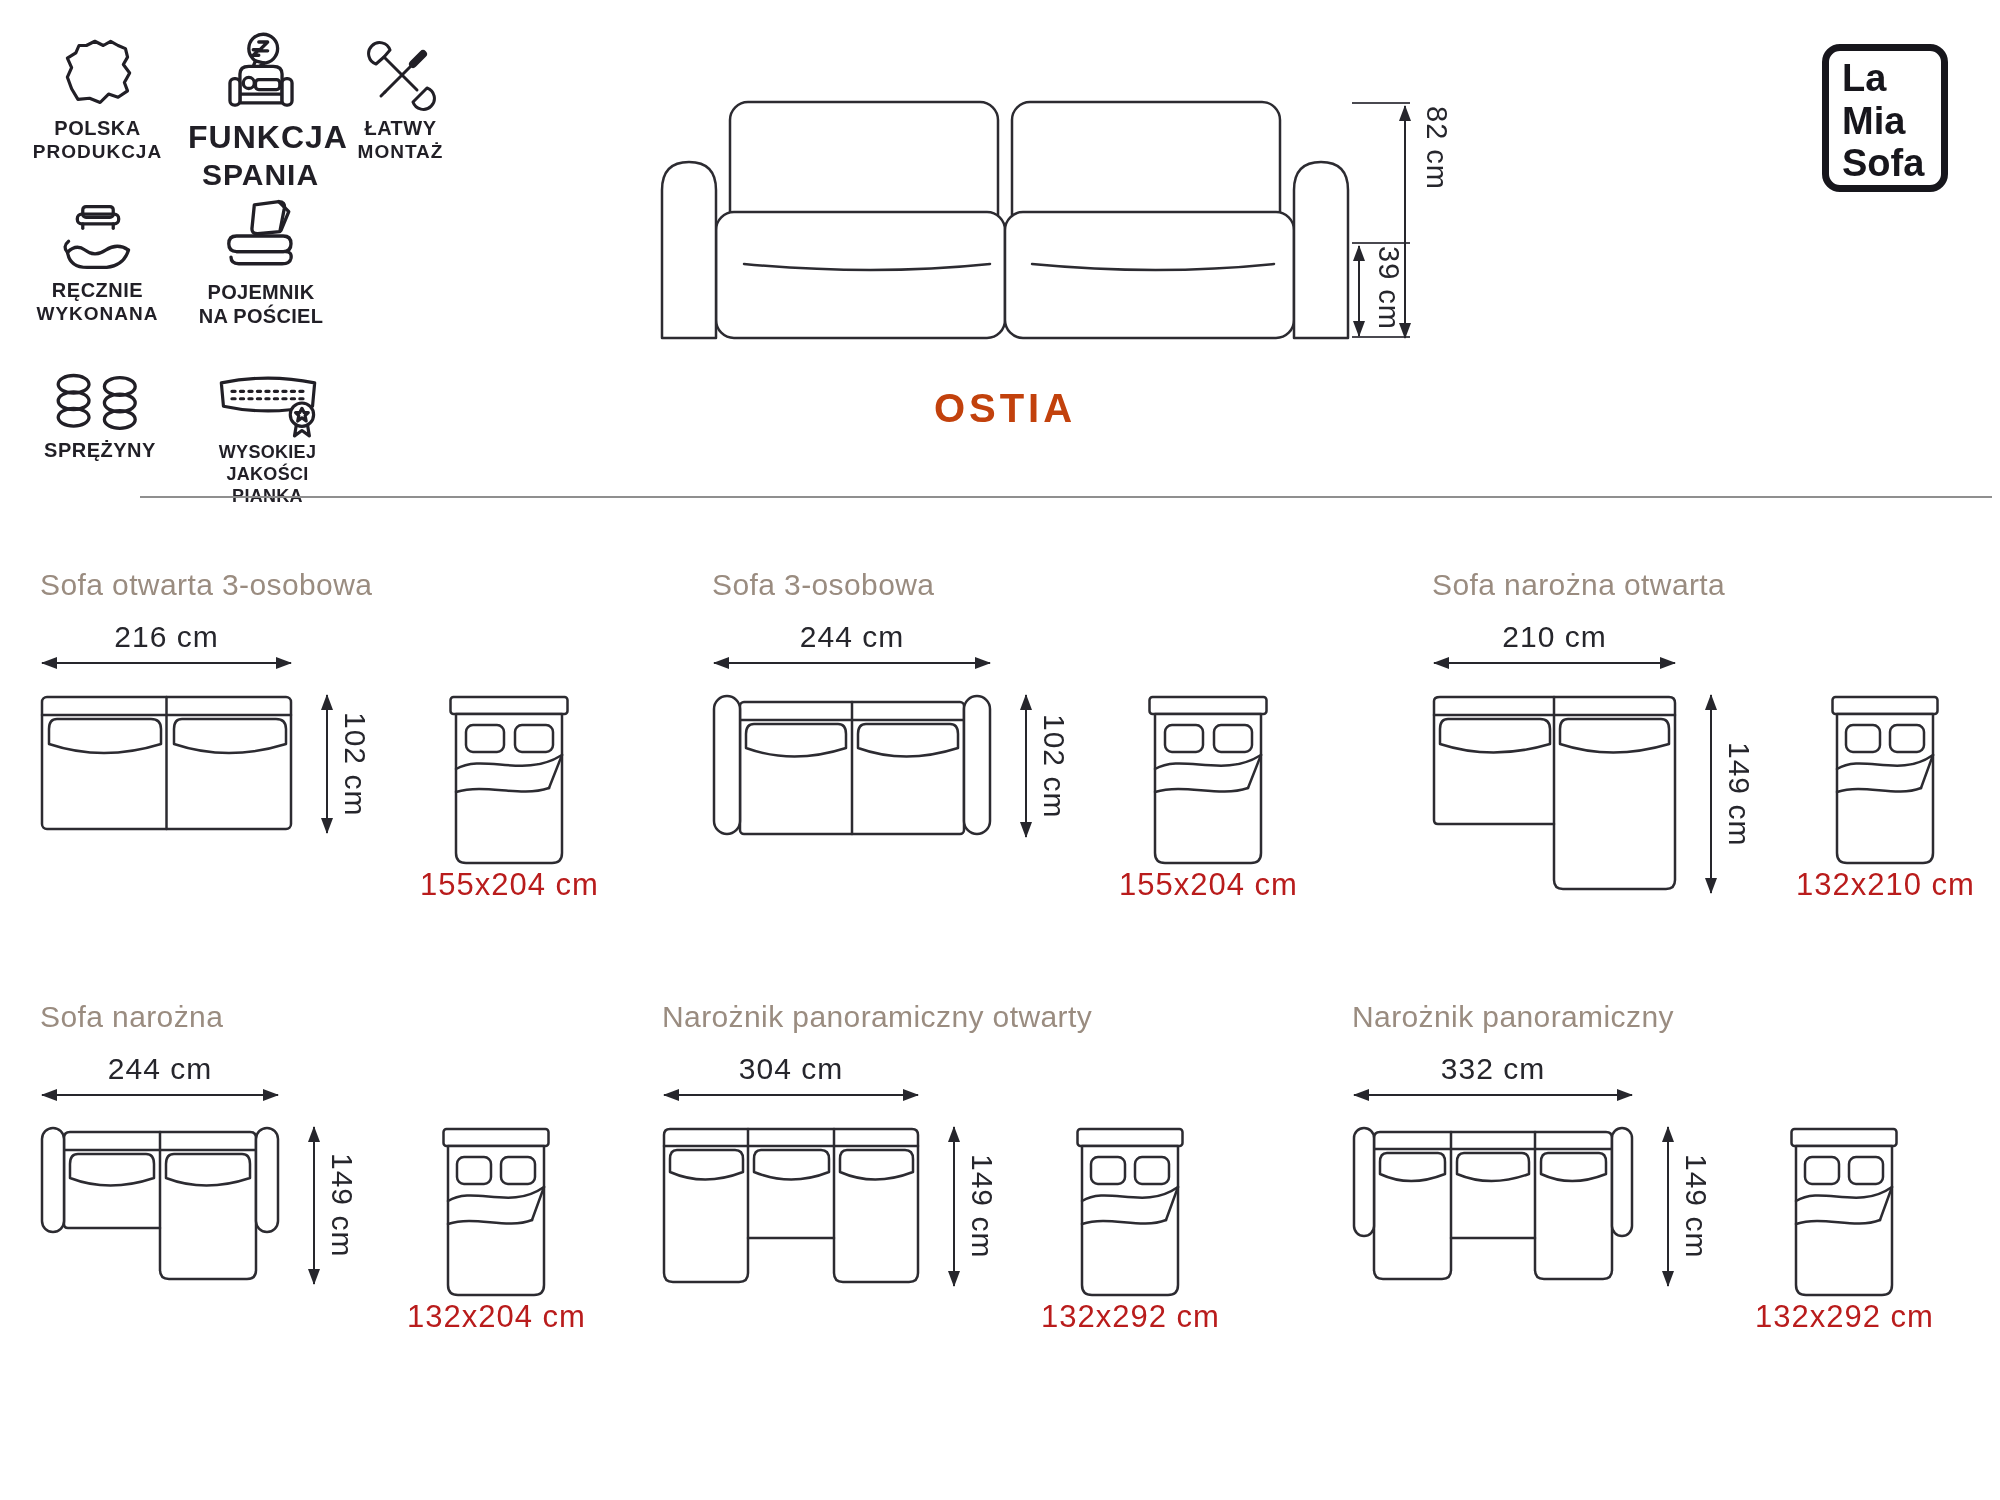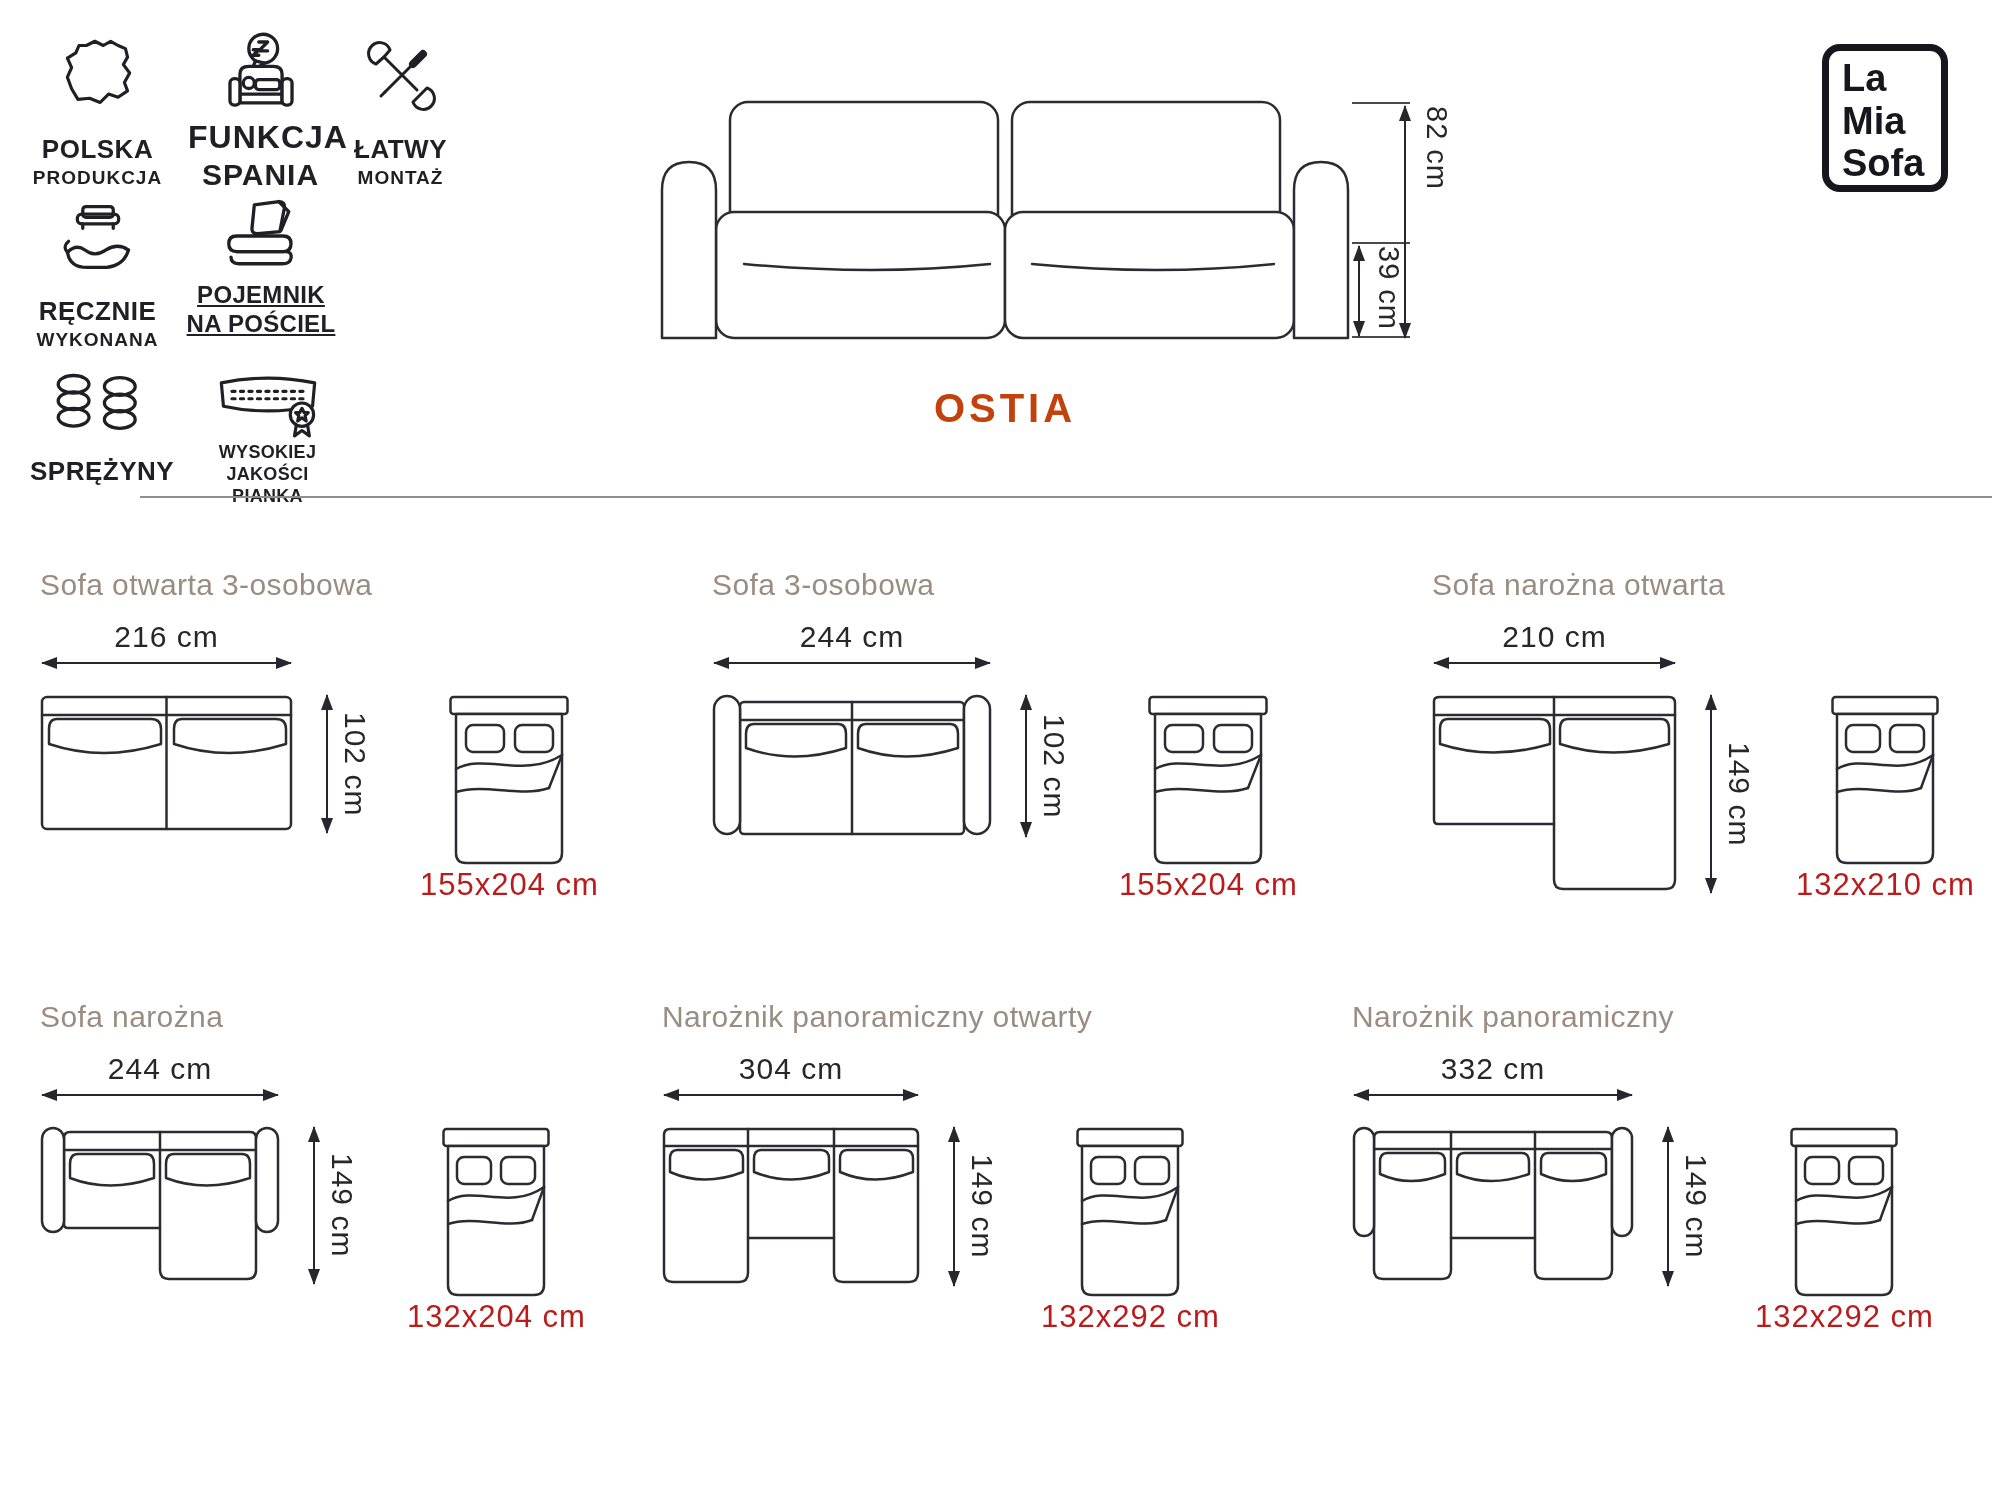--- a/index.html
+++ b/index.html
@@ -9,22 +9,22 @@
   
   svg.art *{stroke:#2c2b31;stroke-width:2.5;fill:#fff;stroke-linejoin:round;stroke-linecap:round;}
   svg.art .nf{fill:none;}
   svg.icon *{stroke:#211f26;stroke-width:3;fill:none;stroke-linejoin:round;stroke-linecap:round;}
   svg.icon .fw{fill:#fff;}
 
   
   .feature{position:absolute;text-align:center;color:#211f26;}
   .feature .lbl{line-height:1.22;}
   .s30{font-size:30px;font-weight:800;letter-spacing:1px;}
-  .s26{font-size:26px;font-weight:800;letter-spacing:.5px;margin-top:18px;}
-  .s25{font-size:24px;font-weight:800;letter-spacing:.3px;text-decoration:underline;}
+  .s26{font-size:20px;font-weight:800;letter-spacing:.5px;}
+  .s25{font-size:20px;font-weight:800;letter-spacing:.3px;}
   .s24{font-size:32px;font-weight:700;letter-spacing:1px;}
   .s19{font-size:19px;font-weight:700;letter-spacing:1px;}
   .s18{font-size:18px;font-weight:700;letter-spacing:.3px;}
 
   
   .hero-sofa{position:absolute;left:660px;top:100px;}
   .leader{position:absolute;height:2px;background:#4a4950;}
   .vdim{position:absolute;width:2px;background:#26262c;}
   .vdim::before{content:"";position:absolute;top:-1px;left:-5px;width:0;height:0;
     border-left:6px solid transparent;border-right:6px solid transparent;border-bottom:16px solid #26262c;}

